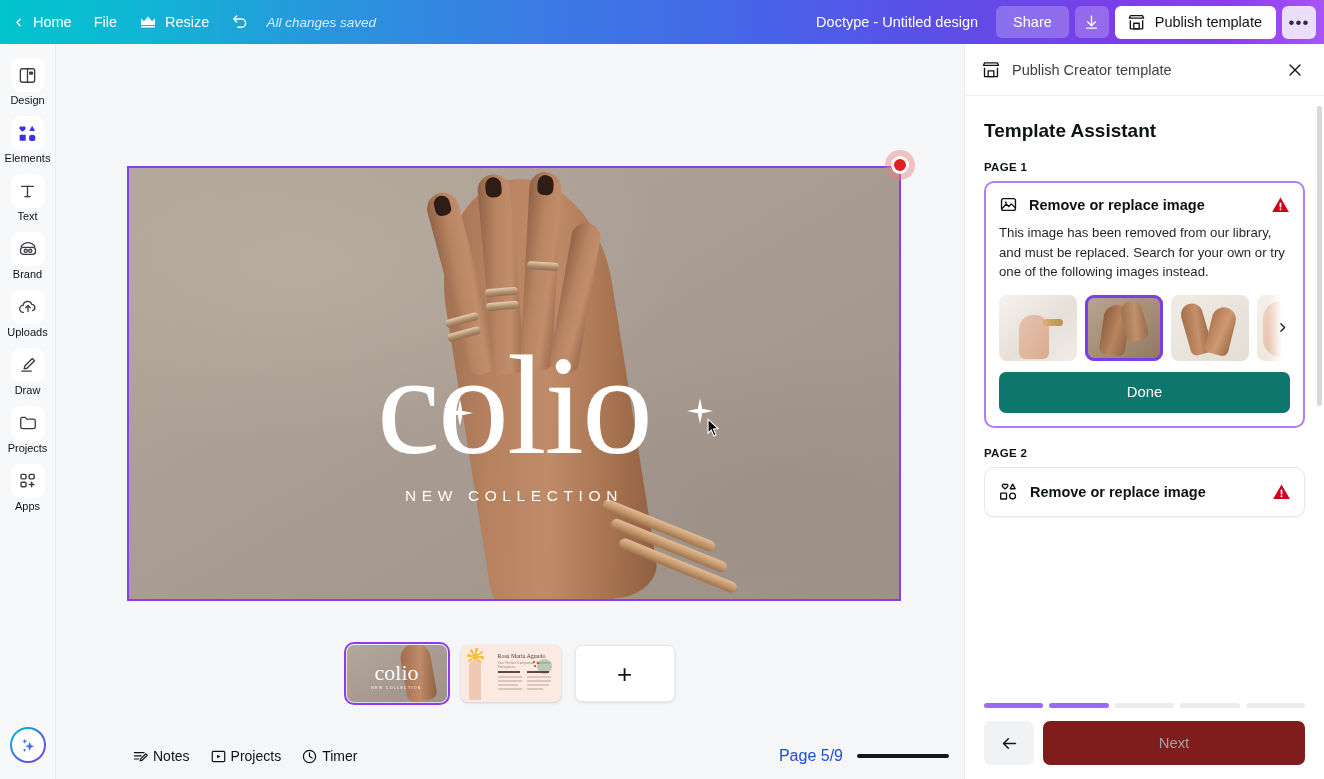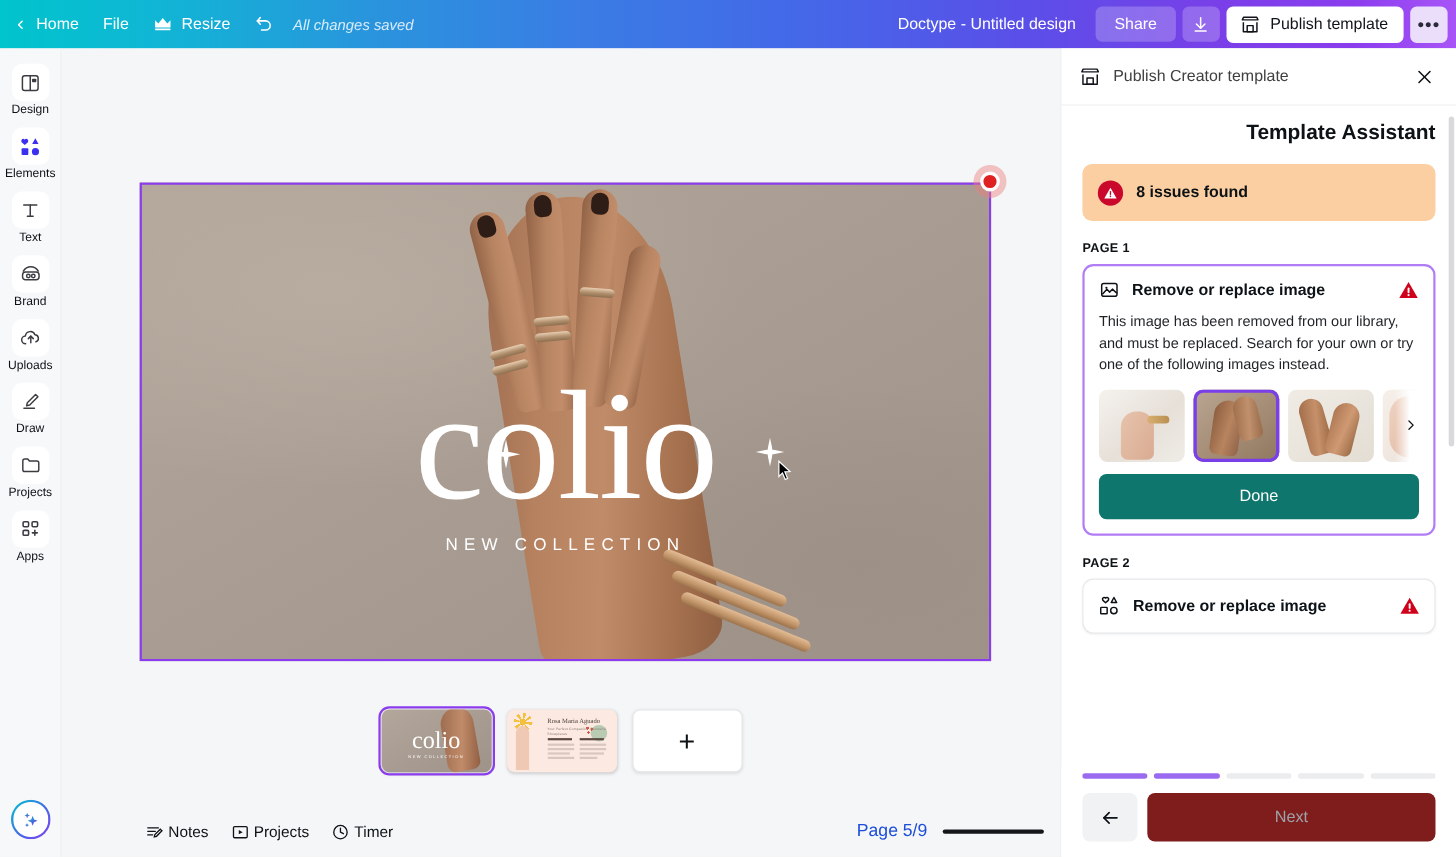--- a/index.html
+++ b/index.html
@@ -246,22 +246,22 @@
     height: 52px; display: flex; align-items: center; gap: 11px;
     padding: 0 14px 0 16px; border-bottom: 1px solid #eff0f2; flex: 0 0 52px;
   }
   .panel-title { font-size: 14.5px; color: #404040; flex: 1; }
   .panel-close {
     width: 30px; height: 30px; border-radius: 6px; border: none; background: none;
     cursor: pointer; display: flex; align-items: center; justify-content: center;
   }
   .panel-body { flex: 1; overflow: hidden; padding: 14px 19px 0; position: relative; }
   .assist-title {
-    text-align: right; font-size: 19px; font-weight: bold;
-    color: #0d1216; 
+    text-align: left; font-size: 19px; font-weight: bold;
+    color: #0d1216; margin-top: 10px;
   }
   .assist-desc {
     text-align: center; font-size: 14px; line-height: 21px;
     color: #0d1216; margin-top: 13px; padding: 0 4px;
   }
   .assist-desc a { color: #8b6fd6; text-decoration: none; cursor: pointer; }
   .issues-banner {
     margin-top: 17px; background: #fbcfa2; border-radius: 9px;
     height: 52px; display: flex; align-items: center; gap: 12px; padding: 0 14px;
   }
@@ -646,32 +646,20 @@
             <line x1="19.5" y1="4.5" x2="4.5" y2="19.5"></line>
         </svg>
       </button>
     </div>
 
     <div class="panel-body">
 
       <div class="assist-title">Template Assistant</div>
 
 
-      <div class="issues-banner">
-        <span class="warn-circle">
-          <svg width="13" height="13" viewBox="0 0 24 24" fill="#fff">
-            <path d="M12 3.2L22.4 21H1.6L12 3.2z"></path>
-          </svg>
-          <svg width="13" height="13" viewBox="0 0 24 24" fill="#c9082c" style="position:absolute;">
-            <rect x="10.9" y="8.5" width="2.2" height="7" rx="1.1"></rect>
-            <circle cx="12" cy="17.6" r="1.3"></circle>
-          </svg>
-        </span>
-        <span class="issues-text">8 issues found</span>
-      </div>
 
       <div class="page-label">PAGE 1</div>
 
       <div class="issue-card">
         <div class="issue-row">
           <svg width="19" height="19" viewBox="0 0 24 24" fill="none" stroke="#0d1216" stroke-width="1.7" stroke-linejoin="round">
             <rect x="3.2" y="4.6" width="17.6" height="14.8" rx="2.4"></rect>
             <circle cx="8.6" cy="9.6" r="1.3" fill="#0d1216" stroke="none"></circle>
             <path d="M4 17l5.2-5.6 3.2 3.2 3.1-3.4L20.6 16"></path>
           </svg>

